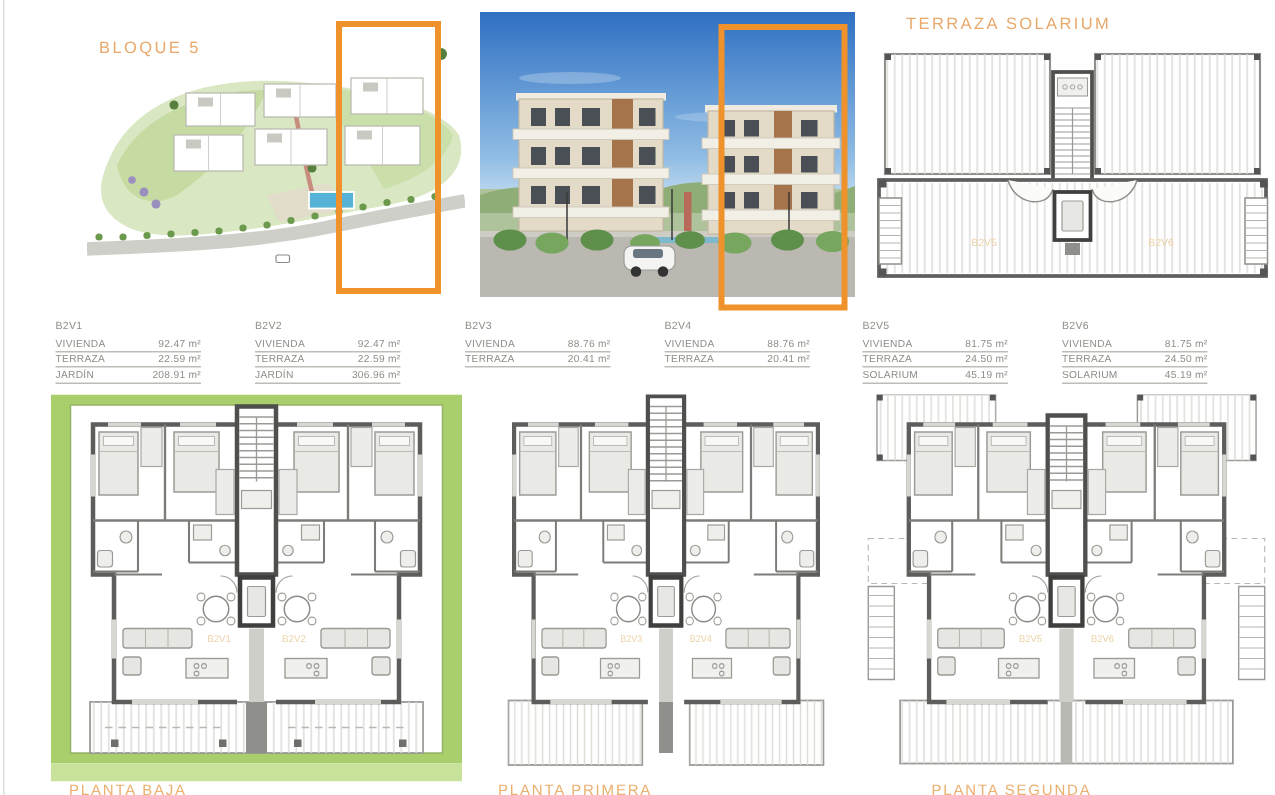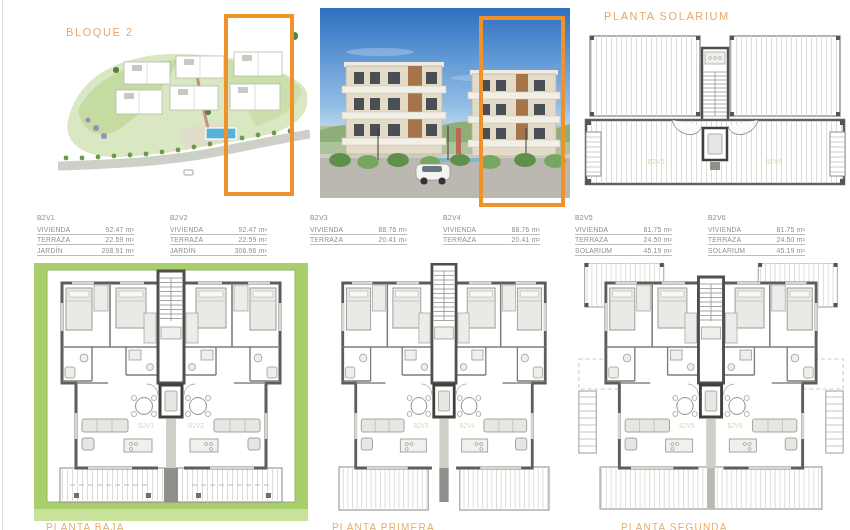--- a/index.html
+++ b/index.html
@@ -75,21 +75,21 @@
           <rect x="126" y="47" width="10" height="6"></rect>
         <rect x="184" y="43" width="10" height="6"></rect>
           <rect x="120" y="77" width="10" height="6"></rect>
         <rect x="66" y="81" width="10" height="6"></rect>
           <rect x="180" y="75" width="10" height="6"></rect>
       </g>
       <rect x="148" y="116" width="30" height="11" fill="#57B2D8" stroke="#FFFFFF" stroke-width="1.2"></rect>
       <rect x="126" y="158" width="9" height="5" rx="1" fill="#FFFFFF" stroke="#8A8A86" stroke-width="0.8"></rect>
     </svg>
   </div>
-  <div class="olabel" style="left:66px;top:26px;">BLOQUE 2</div>
+  <div class="olabel" style="left:66px;top:26px;">BLOQUE 5</div>
   <div class="hl" style="left:224px;top:14px;width:62px;height:174px;"></div>
 
   <div class="photo" style="left:320px;top:8px;width:250px;height:190px;">
     <svg viewBox="0 0 250 190">
       <defs>
         <linearGradient id="sky" x1="0" y1="0" x2="0" y2="1">
           <stop offset="0" stop-color="#2F70C2"></stop>
             <stop offset="0.75" stop-color="#8FBCE4"></stop>
             <stop offset="1" stop-color="#C8DEF0"></stop>
         </linearGradient>
@@ -162,21 +162,21 @@
       <g>
         <rect x="96" y="156" width="34" height="16" rx="5" fill="#F4F4F2" stroke="#9A9A96" stroke-width="0.8"></rect>
         <rect x="102" y="158" width="20" height="6" rx="2" fill="#6A7582"></rect>
         <circle cx="104" cy="173" r="3.5" fill="#333333"></circle>
           <circle cx="122" cy="173" r="3.5" fill="#333333"></circle>
       </g>
     </svg>
   </div>
   <div class="hl" style="left:479px;top:16px;width:78px;height:183px;"></div>
 
-  <div class="olabel" style="left:604px;top:10px;">PLANTA SOLARIUM</div>
+  <div class="olabel" style="left:604px;top:10px;">TERRAZA SOLARIUM</div>
   <div class="solar" id="solarium-host">
       <svg viewBox="0 0 263 172" preserveAspectRatio="none" style="width: 100%; height: 100%; display: block;">
         <defs>
           <pattern id="ps" width="5" height="8" patternUnits="userSpaceOnUse">
             <path d="M2.5 0 V8" stroke="#dcdcd7" stroke-width="1" fill="none"></path>
           </pattern>
         </defs>
         <rect x="6" y="12" width="110" height="80" fill="#ffffff" stroke="#8f8f8b" stroke-width="1.4"></rect>
         <rect x="6" y="12" width="110" height="80" fill="url(#ps)"></rect>
         <rect x="6" y="12" width="4" height="4" fill="#555555"></rect>

